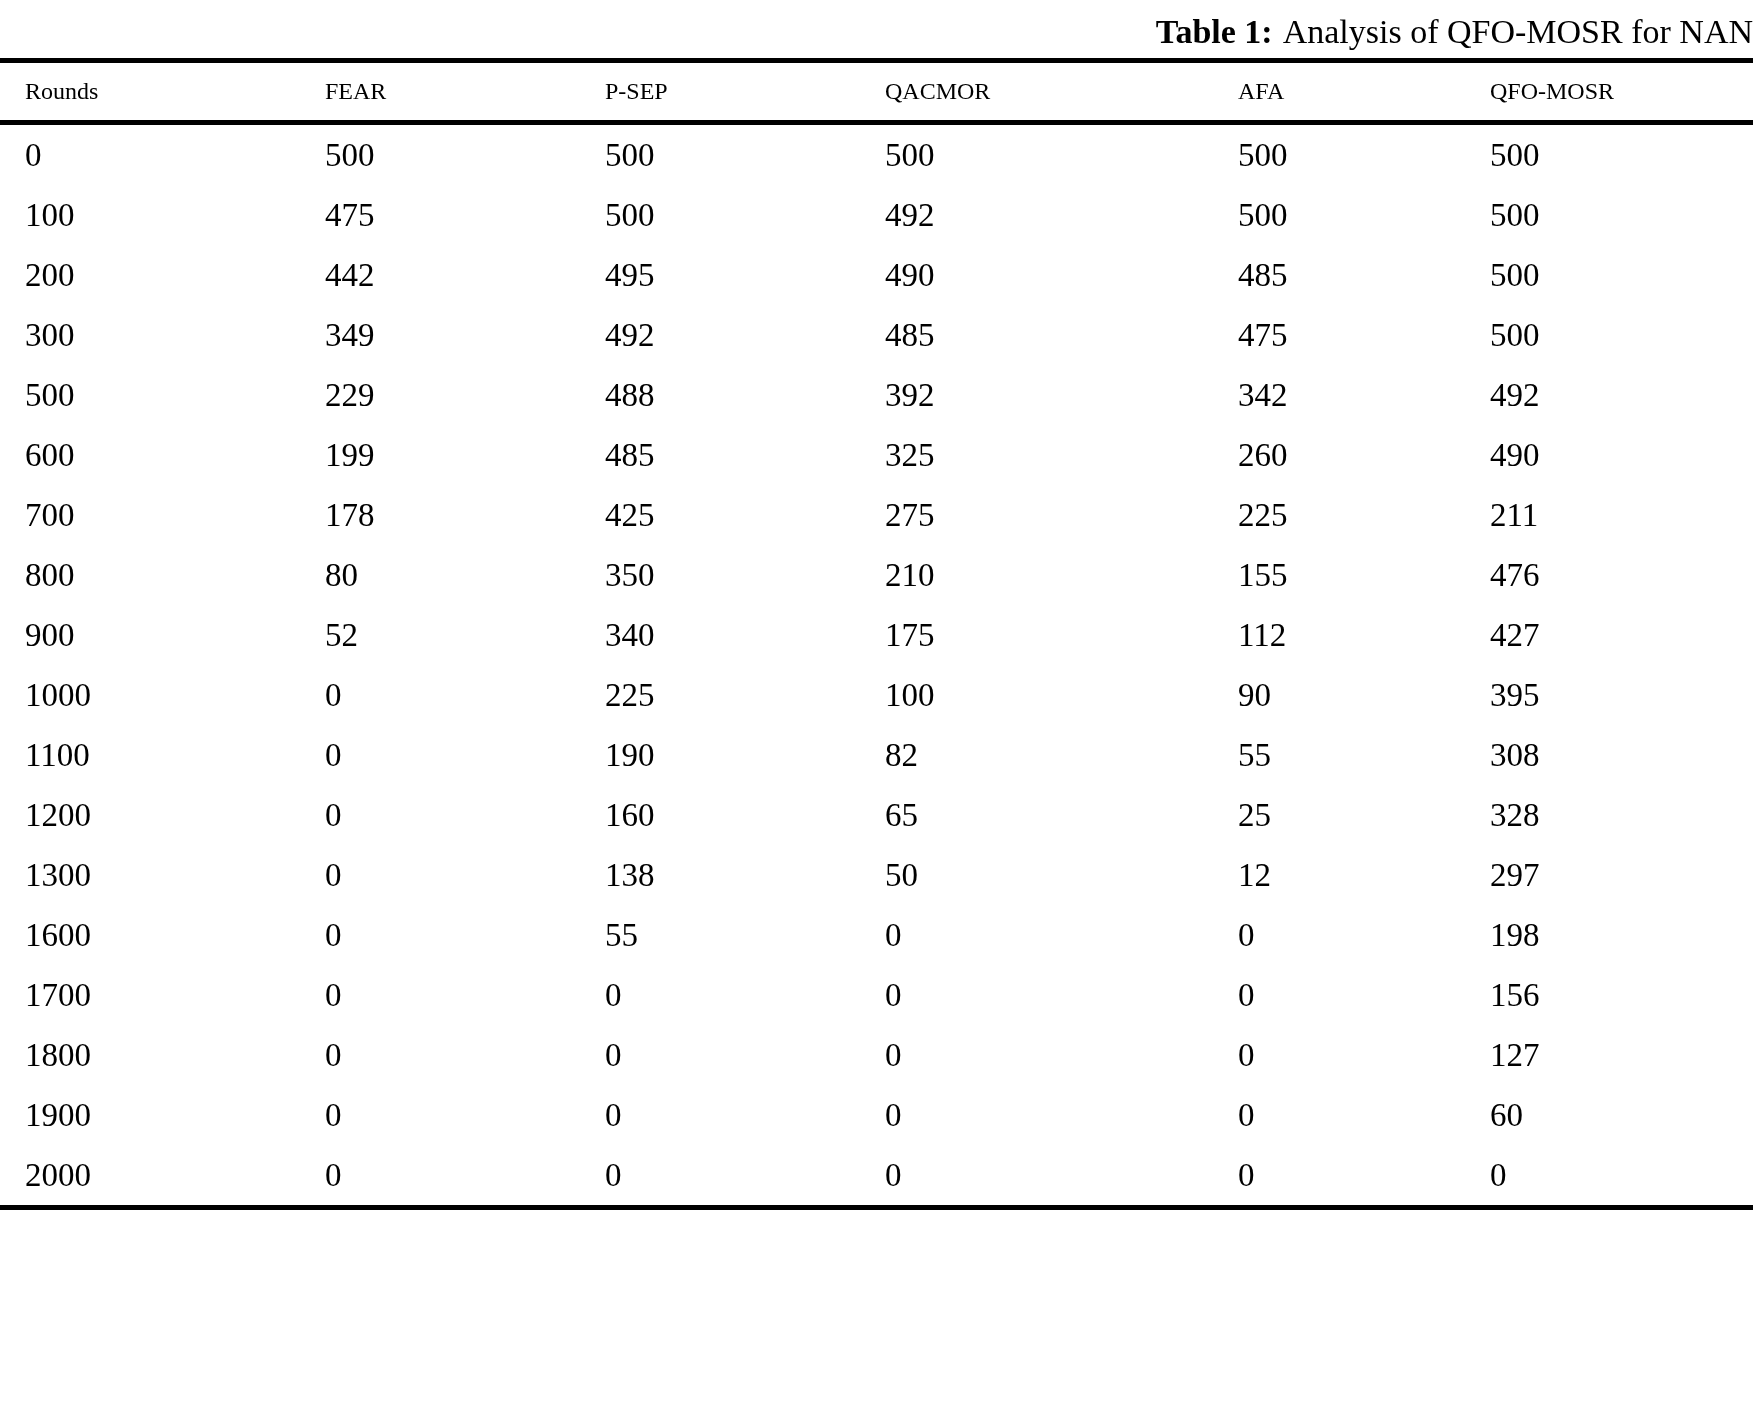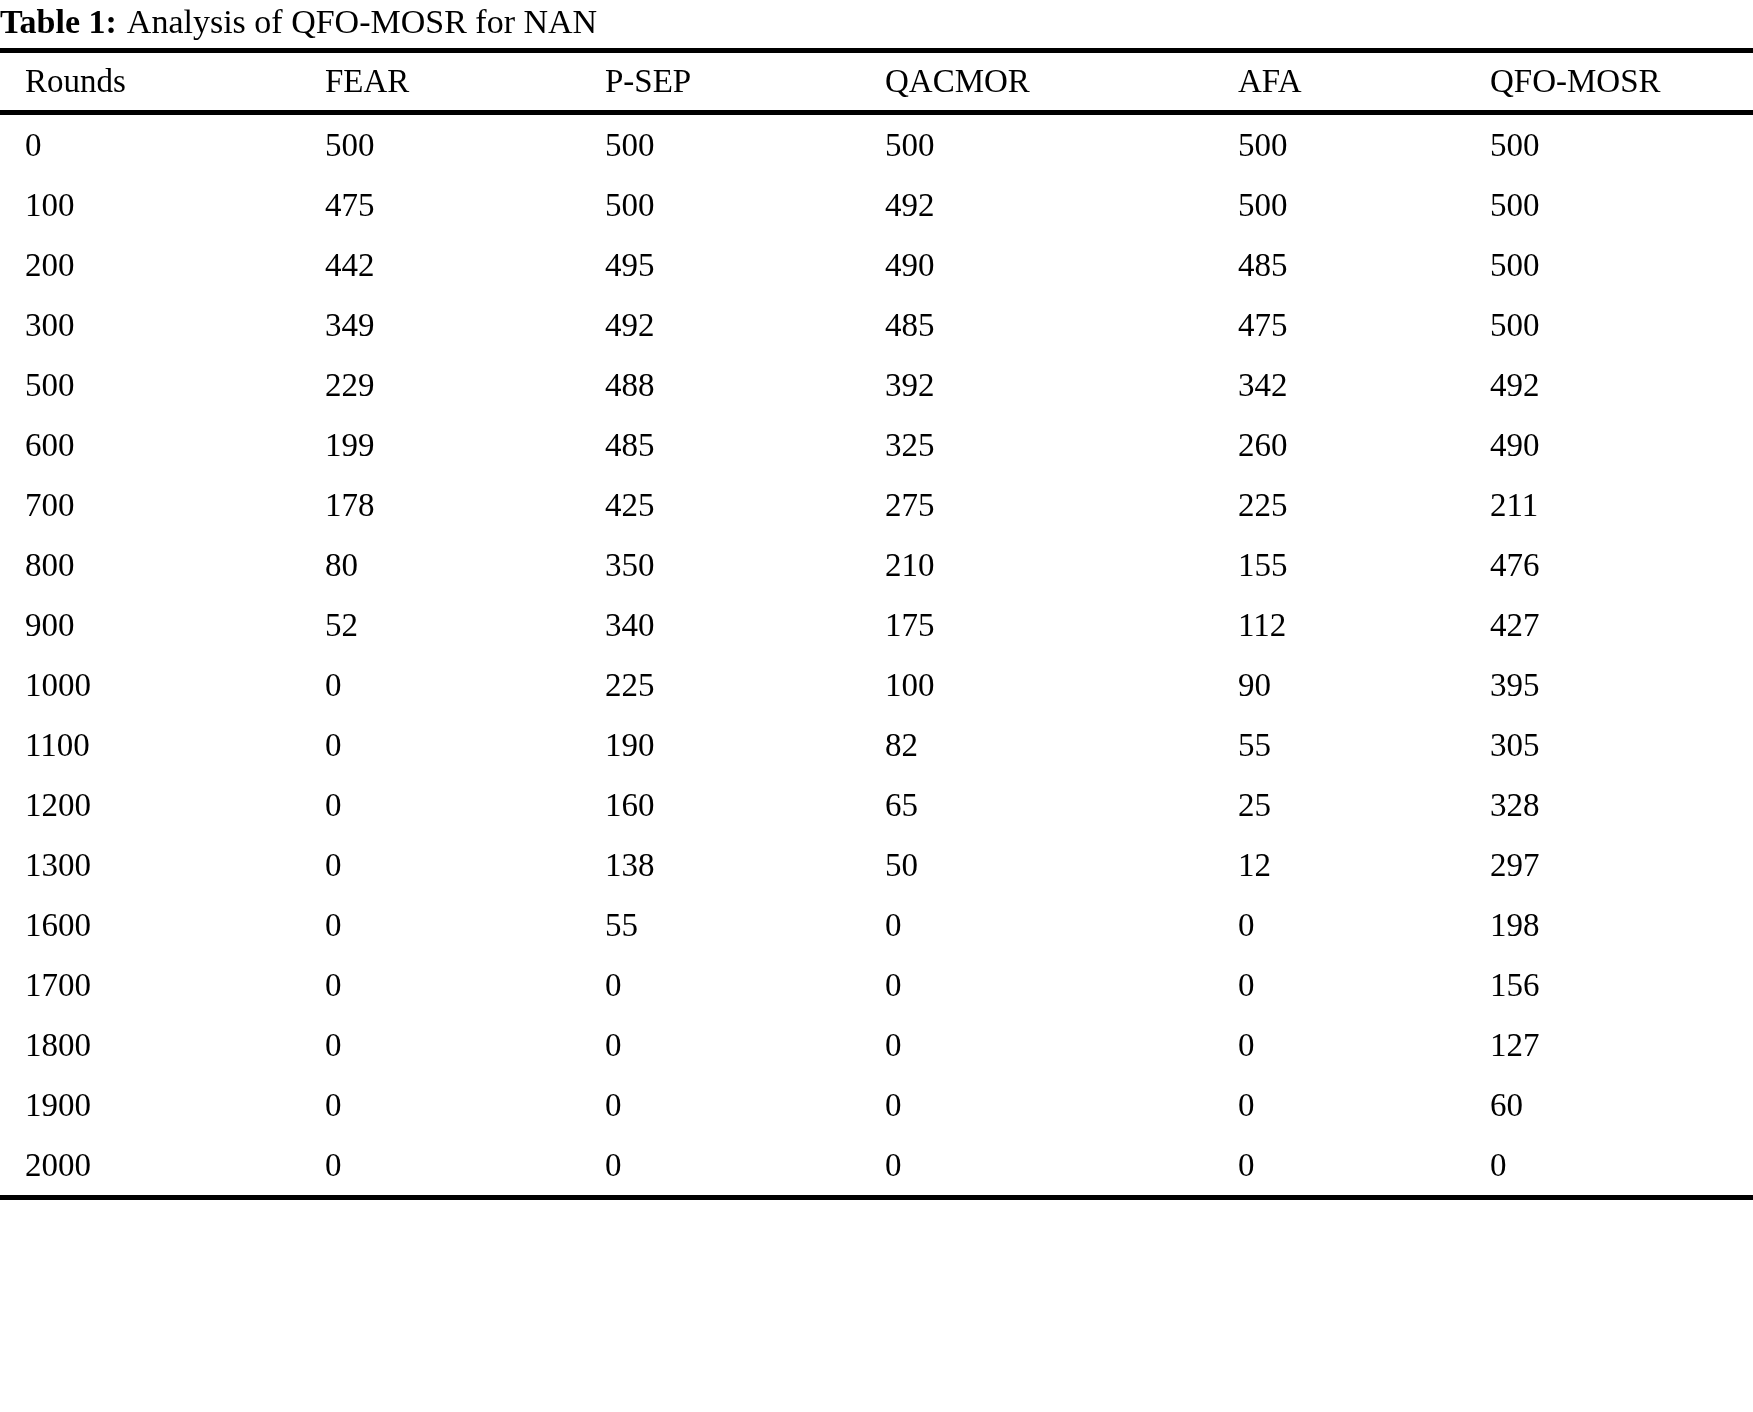--- a/index.html
+++ b/index.html
@@ -12,21 +12,22 @@
       width: 1753px;
       height: 1412px;
       box-sizing: border-box;
       background: #ffffff;
       color: #000000;
       font-family: "Liberation Serif", "DejaVu Serif", serif;
       overflow: hidden;
     }
     .caption {
       height: 48px;
-      text-align: left;
+      padding-top: 10px;
+      text-align: right;
       font-size: 34px;
       line-height: 44px;
       white-space: nowrap;
     }
     .caption .caption-label {
       font-weight: bold;
       margin-right: 10px;
     }
     table.data-table {
       width: 100%;
@@ -36,21 +37,21 @@
       border-bottom: 5px solid #000000;
     }
     col.c0 { width: 325px; }
     col.c1 { width: 280px; }
     col.c2 { width: 280px; }
     col.c3 { width: 353px; }
     col.c4 { width: 252px; }
     col.c5 { width: auto; }
     thead th {
       height: 57px;
-      font-size: 33px;
+      font-size: 24px;
       font-weight: normal;
       text-align: left;
       vertical-align: middle;
       border-bottom: 5px solid #000000;
       padding: 0;
     }
     tbody td {
       height: 60px;
       font-size: 33px;
       text-align: left;
@@ -169,21 +170,21 @@
           <td>100</td>
           <td>90</td>
           <td>395</td>
         </tr>
         <tr>
           <td>1100</td>
           <td>0</td>
           <td>190</td>
           <td>82</td>
           <td>55</td>
-          <td>305</td>
+          <td>308</td>
         </tr>
         <tr>
           <td>1200</td>
           <td>0</td>
           <td>160</td>
           <td>65</td>
           <td>25</td>
           <td>328</td>
         </tr>
         <tr>

